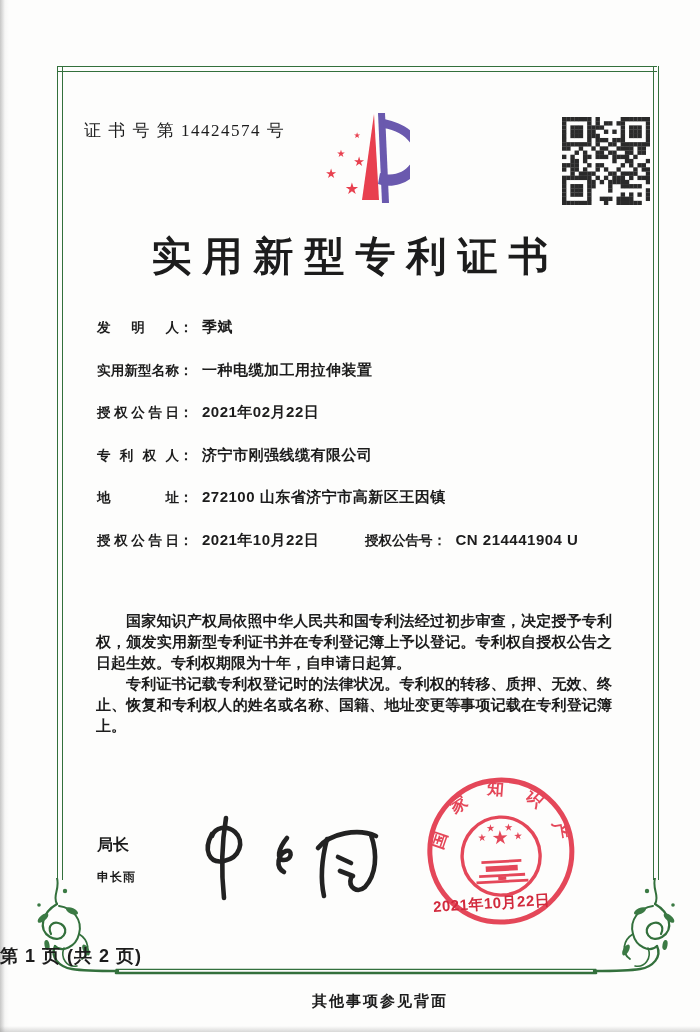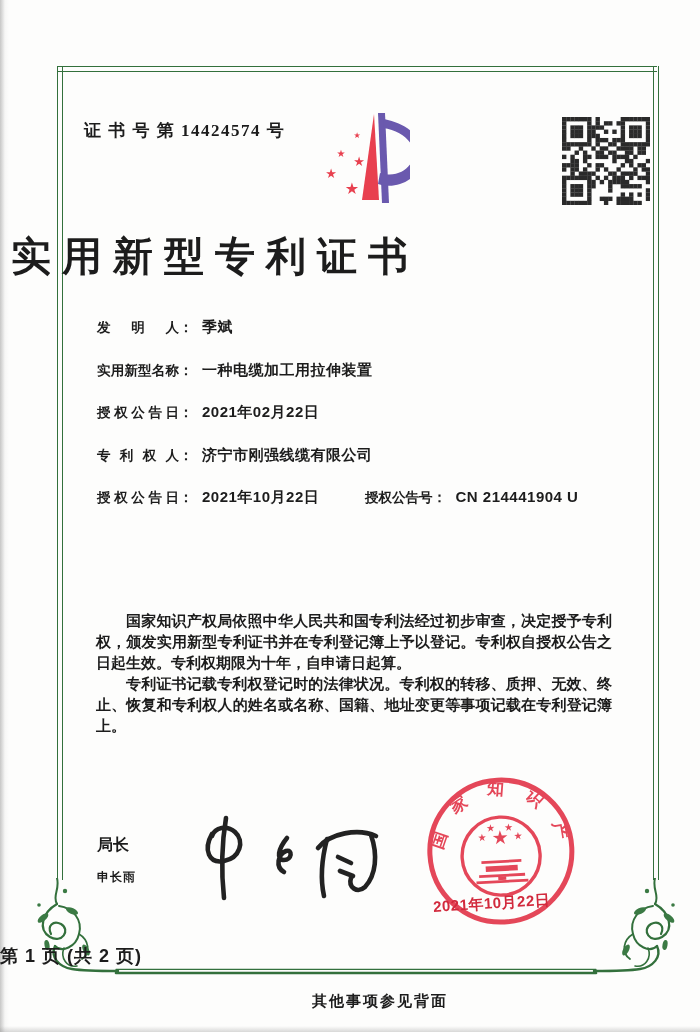--- a/index.html
+++ b/index.html
@@ -11,25 +11,25 @@
     background:linear-gradient(0deg,rgba(130,130,130,.30),transparent);}
   
   .frame-top{position:absolute;left:57px;top:66px;width:600px;height:4px;
     border-top:1.4px solid #33703c;border-bottom:1.4px solid #33703c;}
   .frame-left{position:absolute;left:57px;top:66px;width:4px;height:814px;
     border-left:1.4px solid #33703c;border-right:1.4px solid #33703c;}
   .frame-right{position:absolute;left:653px;top:66px;width:4px;height:814px;
     border-left:1.4px solid #33703c;border-right:1.4px solid #33703c;}
   .bottom-ornaments{position:absolute;left:20px;top:878px;width:660px;height:125px;}
   
-  .cert-no{position:absolute;left:84px;top:119px;font-size:17px;font-weight:700;
+  .cert-no{position:absolute;left:84px;top:119px;font-size:17px;font-weight:400;
     font-family:"Liberation Serif",serif;letter-spacing:1.5px;}
   .logo{position:absolute;left:298px;top:111px;width:112px;height:96px;}
   .qr{position:absolute;left:562px;top:117px;width:88px;height:88px;}
-  .title{position:absolute;left:0;top:229px;width:700px;
+  .title{position:absolute;left:0;top:229px;width:700px;text-align:center;
     font-family:"Liberation Serif",serif;font-size:40px;font-weight:bold;
     letter-spacing:11px;text-indent:11px;}
   
   .fields{position:absolute;left:97px;top:318px;width:526px;font-weight:bold;}
   .frow{position:relative;height:17px;margin-bottom:25.5px;white-space:nowrap;}
   .flabel{display:inline-block;width:82px;font-size:13.5px;vertical-align:baseline;
     text-align:justify;text-align-last:justify;}
   .fcolon{font-size:14px;}
   .fvalue{margin-left:9px;font-size:15px;letter-spacing:.5px;}
   .pair2{position:absolute;left:268px;top:0;}
@@ -331,20 +331,23 @@
     <div class="frow">
       <span class="flabel">实用新型名称</span><span class="fcolon">：</span><span class="fvalue">一种电缆加工用拉伸装置</span>
     </div>
     <div class="frow">
       <span class="flabel">授权公告日</span><span class="fcolon">：</span><span class="fvalue">2021年02月22日</span>
     </div>
     <div class="frow">
       <span class="flabel">专利权人</span><span class="fcolon">：</span><span class="fvalue">济宁市刚强线缆有限公司</span>
     </div>
     <div class="frow">
+      <span class="flabel">地址</span><span class="fcolon">：</span><span class="fvalue">272100 山东省济宁市高新区王因镇</span>
+    </div>
+    <div class="frow">
       <span class="flabel">授权公告日</span><span class="fcolon">：</span><span class="fvalue">2021年10月22日</span>
       <span class="pair2">
         <span class="flabel2" style="font-weight:bold;">授权公告号</span><span class="fcolon">：</span><span class="fvalue">CN 214441904 U</span>
       </span>
     </div>
   </div>
 
   <div class="bodytext">
     <p>国家知识产权局依照中华人民共和国专利法经过初步审查，决定授予专利权，颁发实用新型专利证书并在专利登记簿上予以登记。专利权自授权公告之日起生效。专利权期限为十年，自申请日起算。</p>
     <p>专利证书记载专利权登记时的法律状况。专利权的转移、质押、无效、终止、恢复和专利权人的姓名或名称、国籍、地址变更等事项记载在专利登记簿上。</p>

